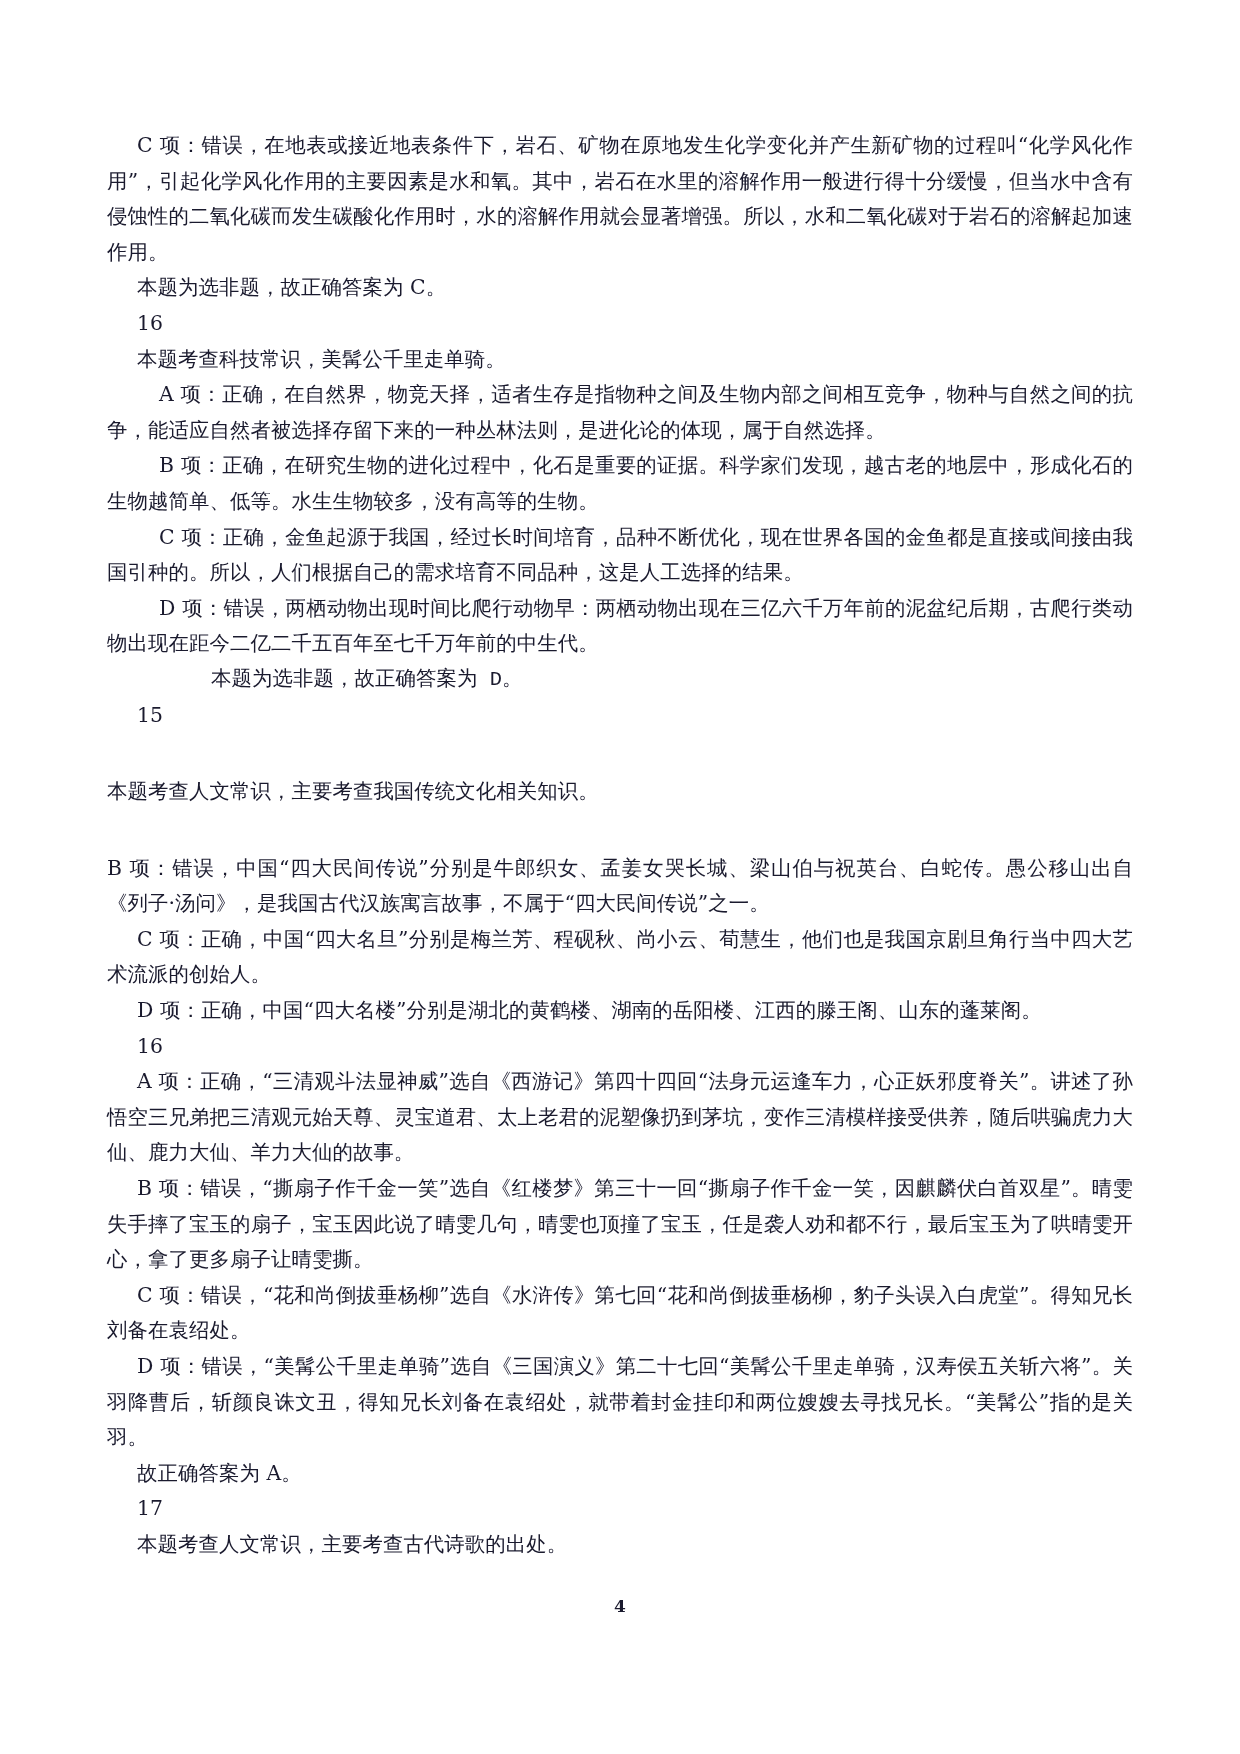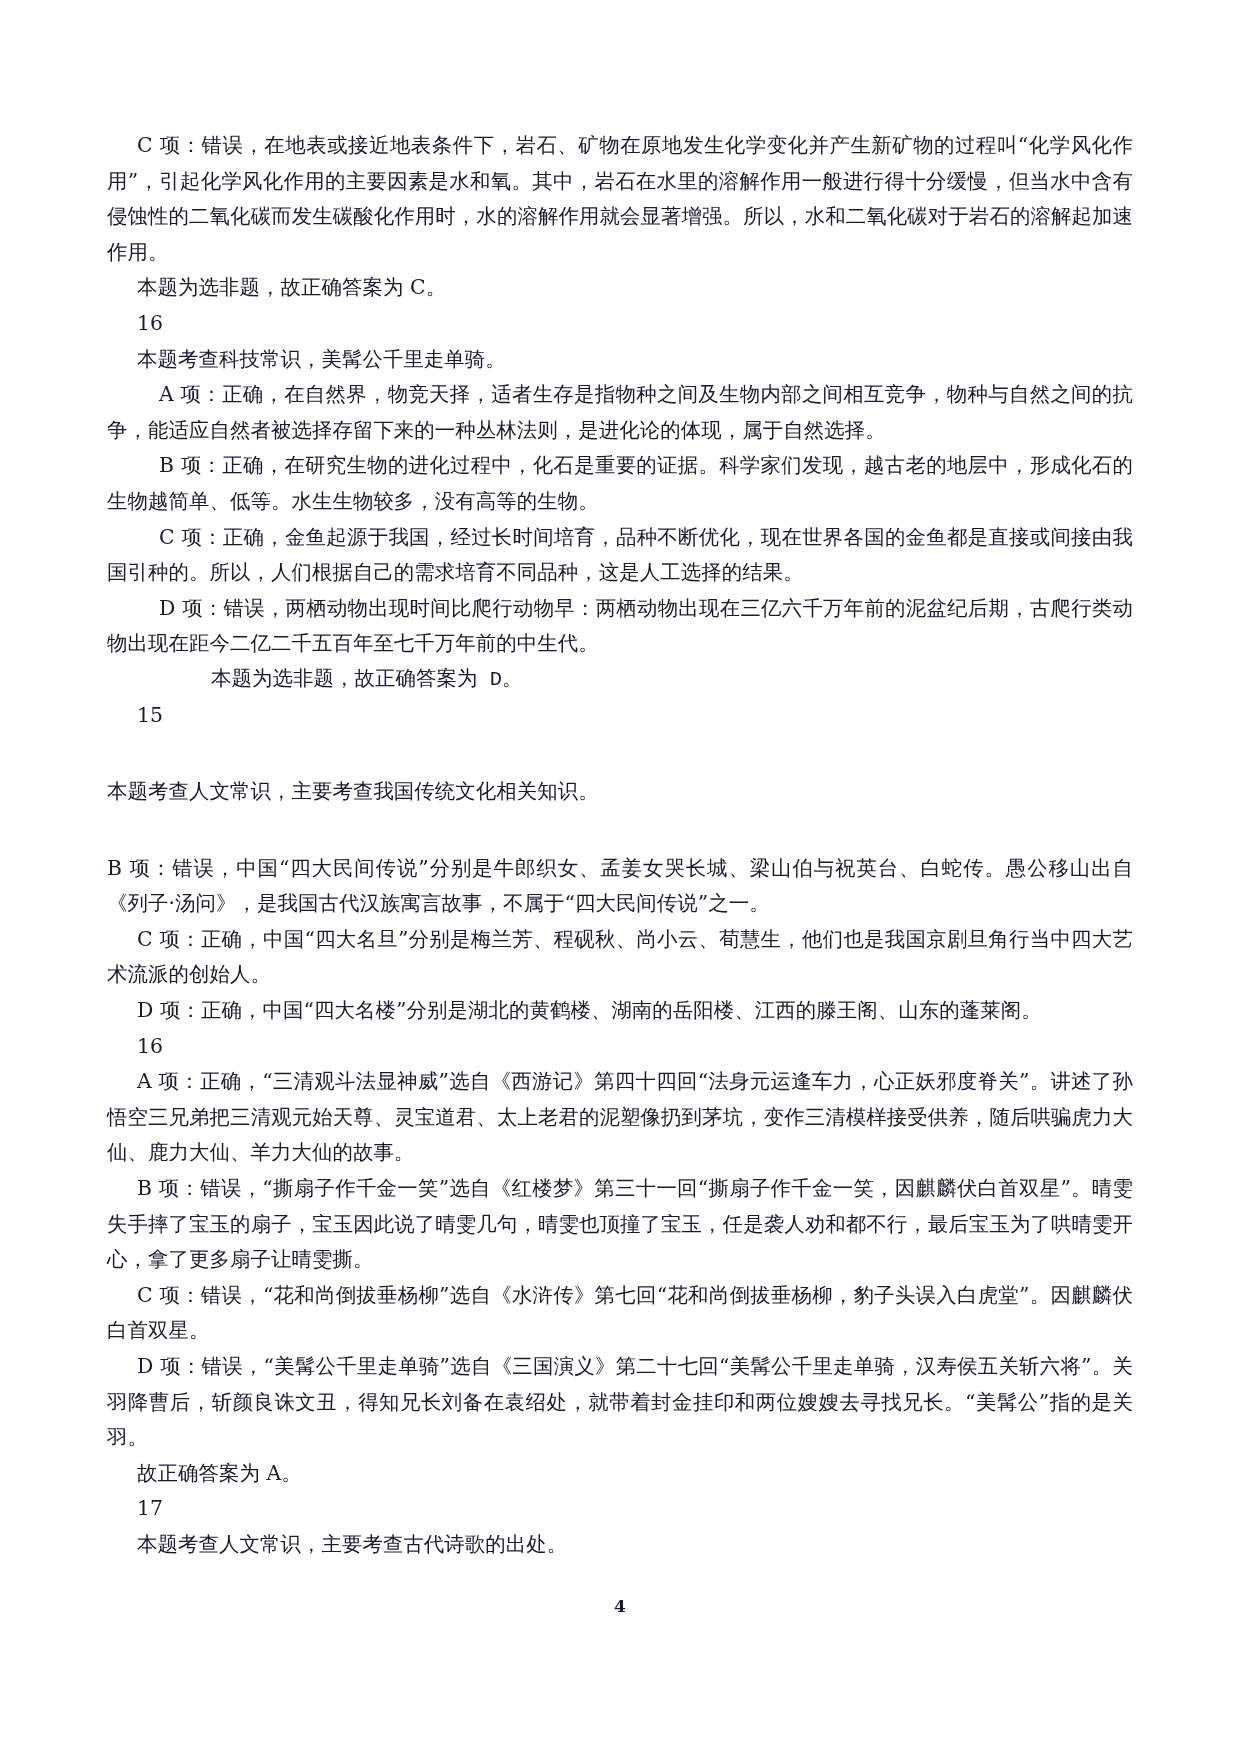--- a/index.html
+++ b/index.html
@@ -69,21 +69,21 @@
     <p class="para ind-2">D 项：错误，两栖动物出现时间比爬行动物早：两栖动物出现在三亿六千万年前的泥盆纪后期，古爬行类动物出现在距今二亿二千五百年至七千万年前的中生代。</p>
     <p class="para ind-3">本题为选非题，故正确答案为 D。</p>
     <p class="para ind-1">15</p>
     <p class="para ind-0">本题考查人文常识，主要考查我国传统文化相关知识。</p>
     <p class="para ind-0">B 项：错误，中国“四大民间传说”分别是牛郎织女、孟姜女哭长城、梁山伯与祝英台、白蛇传。愚公移山出自《列子·汤问》，是我国古代汉族寓言故事，不属于“四大民间传说”之一。</p>
     <p class="para ind-1">C 项：正确，中国“四大名旦”分别是梅兰芳、程砚秋、尚小云、荀慧生，他们也是我国京剧旦角行当中四大艺术流派的创始人。</p>
     <p class="para ind-1">D 项：正确，中国“四大名楼”分别是湖北的黄鹤楼、湖南的岳阳楼、江西的滕王阁、山东的蓬莱阁。</p>
     <p class="para ind-1">16</p>
     <p class="para ind-1">A 项：正确，“三清观斗法显神威”选自《西游记》第四十四回“法身元运逢车力，心正妖邪度脊关”。讲述了孙悟空三兄弟把三清观元始天尊、灵宝道君、太上老君的泥塑像扔到茅坑，变作三清模样接受供养，随后哄骗虎力大仙、鹿力大仙、羊力大仙的故事。</p>
     <p class="para ind-1">B 项：错误，“撕扇子作千金一笑”选自《红楼梦》第三十一回“撕扇子作千金一笑，因麒麟伏白首双星”。晴雯失手摔了宝玉的扇子，宝玉因此说了晴雯几句，晴雯也顶撞了宝玉，任是袭人劝和都不行，最后宝玉为了哄晴雯开心，拿了更多扇子让晴雯撕。</p>
-    <p class="para ind-1">C 项：错误，“花和尚倒拔垂杨柳”选自《水浒传》第七回“花和尚倒拔垂杨柳，豹子头误入白虎堂”。因麒麟伏白首双星。</p>
+    <p class="para ind-1">C 项：错误，“花和尚倒拔垂杨柳”选自《水浒传》第七回“花和尚倒拔垂杨柳，豹子头误入白虎堂”。得知兄长刘备在袁绍处。</p>
     <p class="para ind-1">D 项：错误，“美髯公千里走单骑”选自《三国演义》第二十七回“美髯公千里走单骑，汉寿侯五关斩六将”。关羽降曹后，斩颜良诛文丑，得知兄长刘备在袁绍处，就带着封金挂印和两位嫂嫂去寻找兄长。“美髯公”指的是关羽。</p>
     <p class="para ind-1">故正确答案为 A。</p>
     <p class="para ind-1">17</p>
     <p class="para ind-1">本题考查人文常识，主要考查古代诗歌的出处。</p>
   </div>
 
   <div class="footer">
     <span class="pagenum">4</span>
   </div>
 

